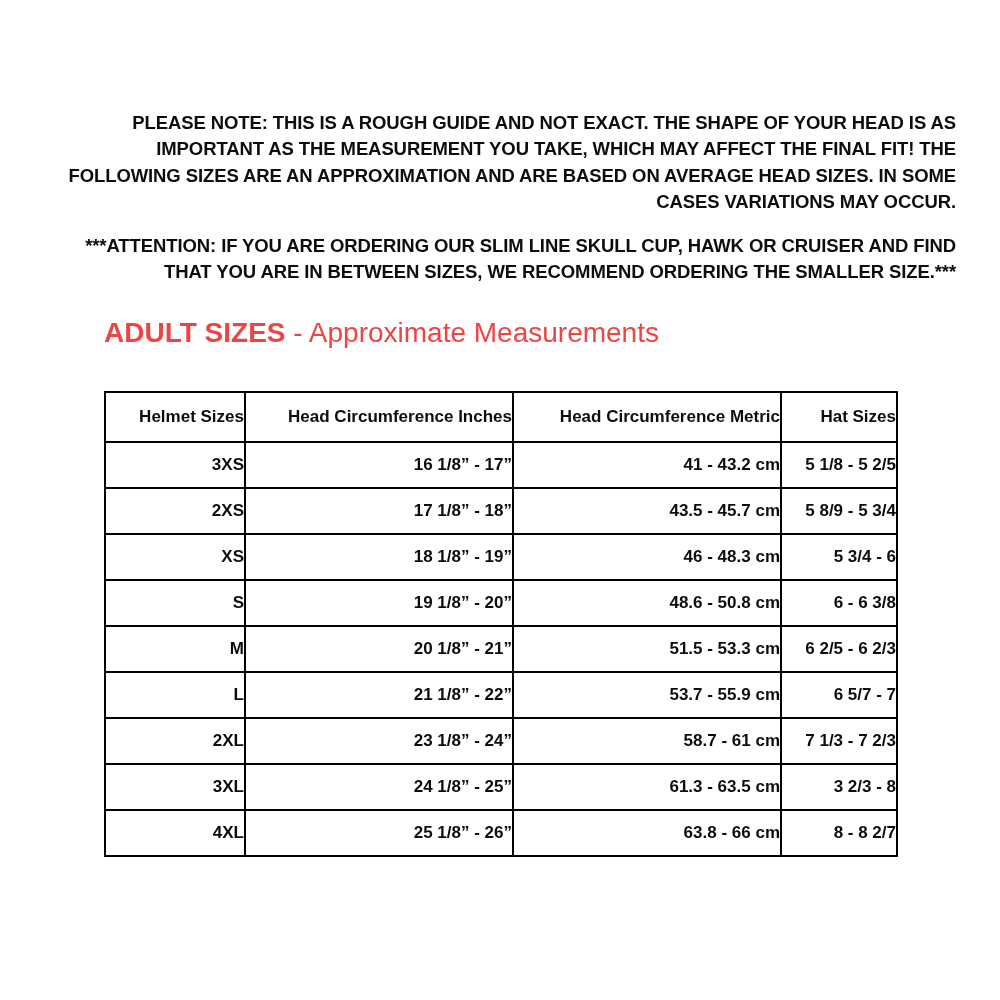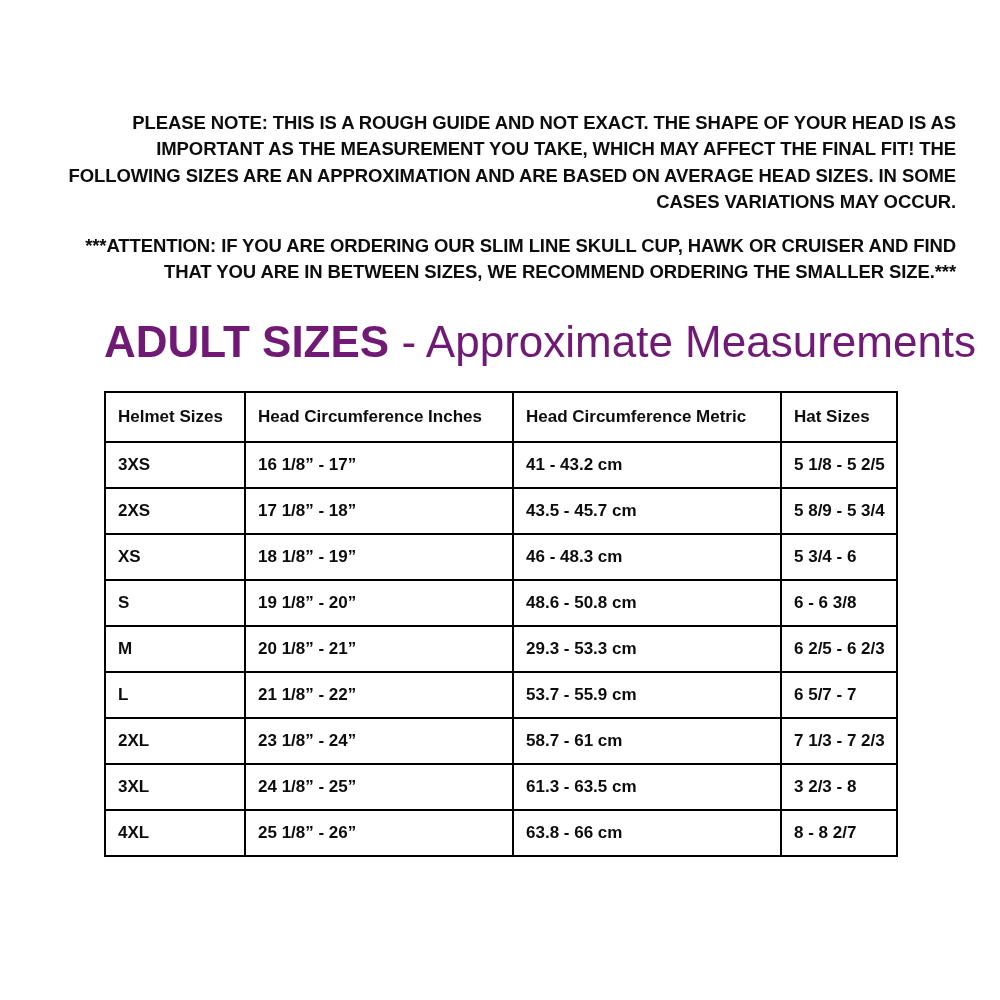--- a/index.html
+++ b/index.html
@@ -36,42 +36,42 @@
     letter-spacing: -0.1px;
     font-weight: 700;
     color: #0d0d0d;
   }
   .note-p:last-child { margin-bottom: 4px; }
 
   .title {
     position: absolute;
     left: 104px;
     top: 318px;
-    font-size: 44px;
+    font-size: 28px;
     line-height: 1.1;
-    color: #701a75;
+    color: #ef4444;
     white-space: nowrap;
   }
   .title .t-bold { font-weight: 700; }
   .title .t-reg { font-weight: 400; }
 
   .table-wrap {
     position: absolute;
     left: 104px;
     top: 391px;
     width: 792px;
   }
   table.size-table {
     border-collapse: collapse;
     width: 792px;
     table-layout: fixed;
   }
   table.size-table td, table.size-table th {
     border: 2px solid #000000;
-    text-align: left;
+    text-align: right;
     vertical-align: middle;
     padding: 0 0 0 12px;
     height: 44px;
     font-size: 17px;
     font-weight: 700;
     color: #0d0d0d;
     overflow: hidden;
     white-space: nowrap;
   }
   table.size-table thead th { height: 48px; }
@@ -133,21 +133,21 @@
         </tr>
         <tr>
           <td>S</td>
           <td>19 1/8” - 20”</td>
           <td>48.6 - 50.8 cm</td>
           <td>6 - 6 3/8</td>
         </tr>
         <tr>
           <td>M</td>
           <td>20 1/8” - 21”</td>
-          <td>29.3 - 53.3 cm</td>
+          <td>51.5 - 53.3 cm</td>
           <td>6 2/5 - 6 2/3</td>
         </tr>
         <tr>
           <td>L</td>
           <td>21 1/8” - 22”</td>
           <td>53.7 - 55.9 cm</td>
           <td>6 5/7 - 7</td>
         </tr>
         <tr>
           <td>2XL</td>

